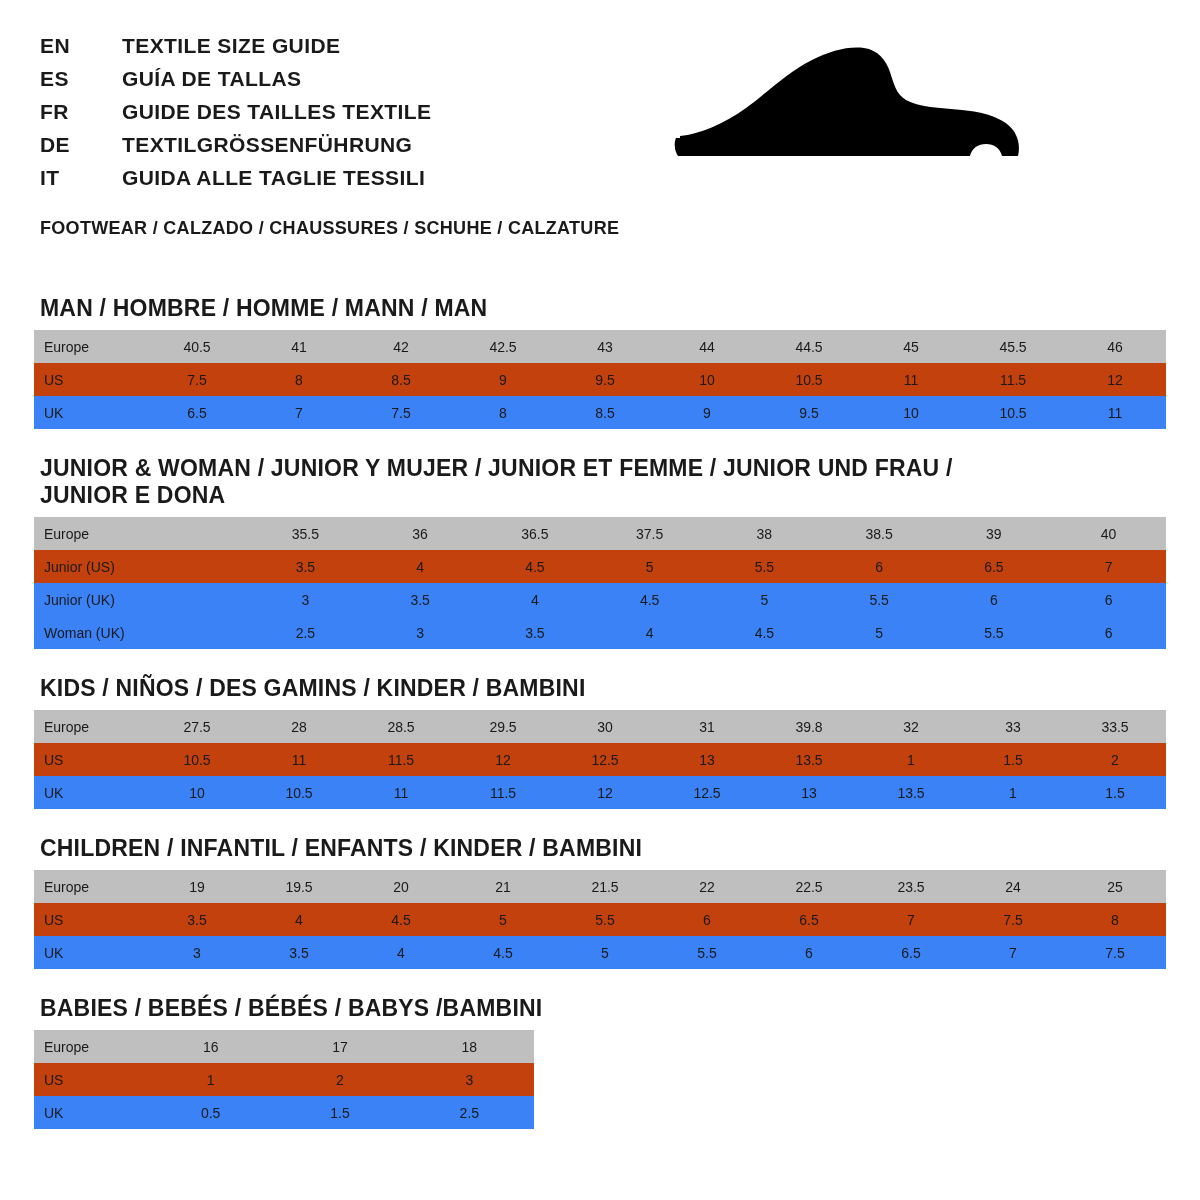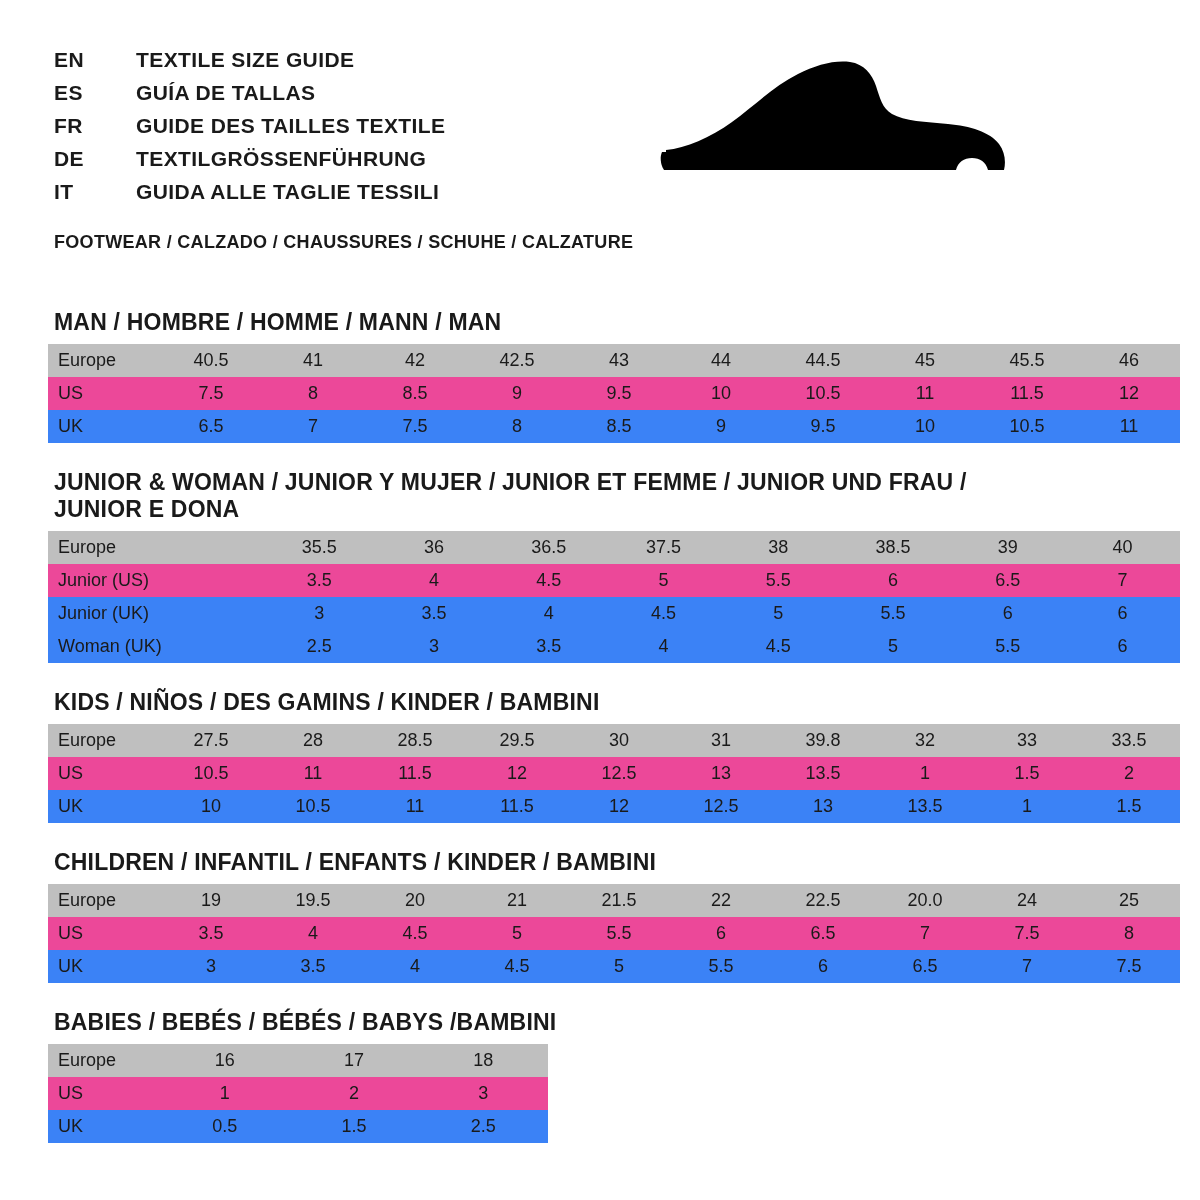--- a/index.html
+++ b/index.html
@@ -11,21 +11,21 @@
     width: 1200px;
     height: 1200px;
     font-family: "Liberation Sans", sans-serif;
     color: #1a1a1a;
     overflow: hidden;
   }
   .page {
     position: relative;
     width: 1072px;
     height: 1200px;
-    padding: 14px;
+    padding: 0;
     box-sizing: border-box;
   }
 
   
   .header {
     position: relative;
     padding: 30px 40px 0 40px;
   }
   .lang-table {
     border-collapse: collapse;
@@ -66,21 +66,21 @@
   }
   .section-title {
     font-weight: bold;
     font-size: 23px;
     letter-spacing: 0.2px;
     margin: 0 0 8px 6px;
   }
   table.size-table {
     border-collapse: collapse;
     table-layout: fixed;
-    font-size: 18px;
+    font-size: 14px;
   }
   table.size-table.full {
     width: 1132px;
   }
   table.size-table td {
     height: 33px;
     padding: 0;
     text-align: center;
     vertical-align: middle;
     white-space: nowrap;
@@ -90,21 +90,21 @@
     padding-left: 10px;
   }
   tr.head td {
     background: #bfbfbf;
     font-weight: normal;
   }
   tr.alt td {
     background: #3b82f6;
   }
   tr.plain td {
-    background: #ec4899;
+    background: #c2410c;
   }
   .babies-table {
     width: 500px;
   }
 </style>
 </head>
 <body>
 
 <div class="page">
 
@@ -351,21 +351,21 @@
         <tbody>
           <tr class="head">
             <td class="rowlabel">Europe</td>
             <td>19</td>
             <td>19.5</td>
             <td>20</td>
             <td>21</td>
             <td>21.5</td>
             <td>22</td>
             <td>22.5</td>
-            <td>20.0</td>
+            <td>23.5</td>
             <td>24</td>
             <td>25</td>
           </tr>
           <tr class="plain">
             <td class="rowlabel">US</td>
             <td>3.5</td>
             <td>4</td>
             <td>4.5</td>
             <td>5</td>
             <td>5.5</td>

